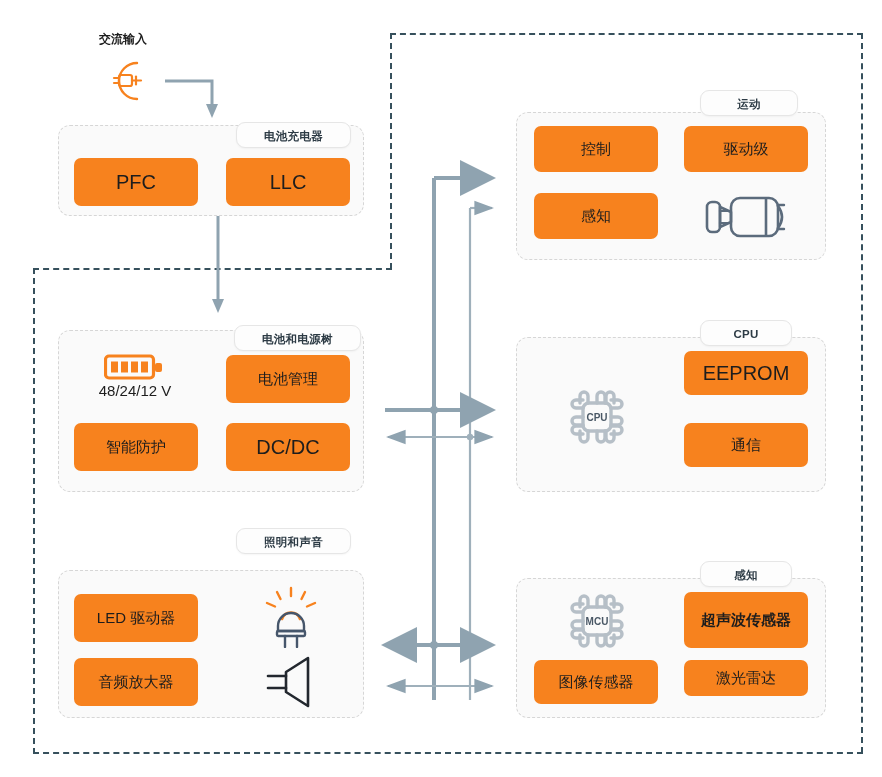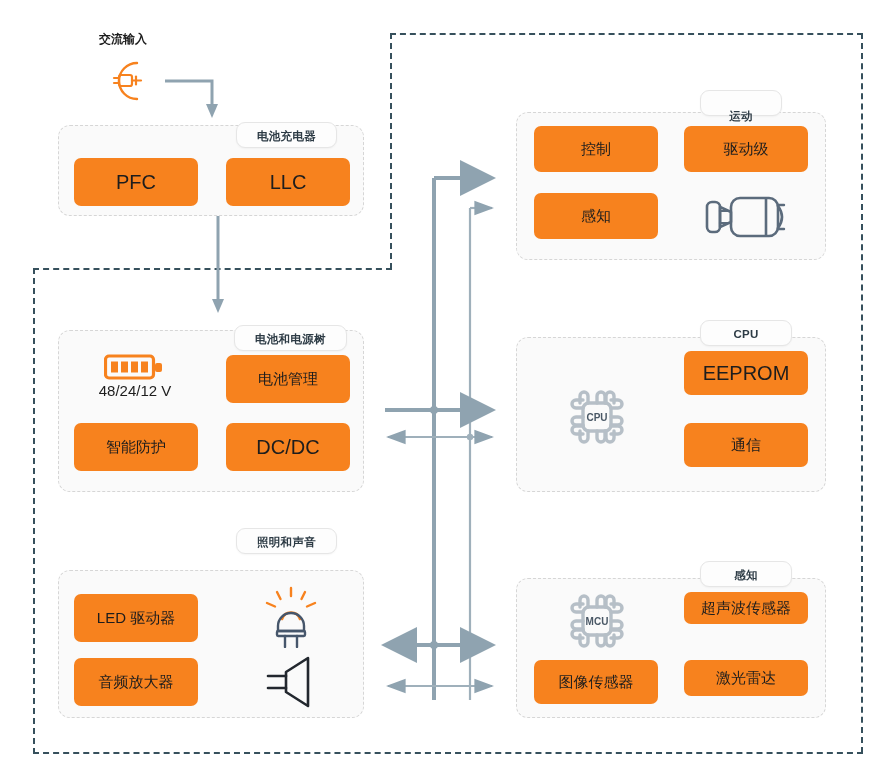--- a/index.html
+++ b/index.html
@@ -32,21 +32,21 @@
     border-radius:9px;
     height:26px;
     line-height:26px;
     text-align:center;
     font-size:11.5px;
     color:#2d3b45;
     font-weight:700;
     letter-spacing:.3px;
     box-sizing:border-box;
     white-space:nowrap;
-    padding:0 20px;
+    padding:0 27px;
     box-shadow:0 1px 2px rgba(0,0,0,.04);
   }
 
   
   .block{
     position:absolute;
     background:#F7821E;
     border-radius:7px;
     color:#1d1d1d;
     font-size:15px;
@@ -162,21 +162,21 @@
 
   <div class="icon" style="left:258px;top:655px;">
     <svg width="66" height="54" viewBox="0 0 66 54">
       <path d="M28 17 L28 37 L50 51 L50 3 Z" fill="none" stroke="#22272e" stroke-width="2.6" stroke-linejoin="round"></path>
       <line x1="10" y1="21" x2="28" y2="21" stroke="#22272e" stroke-width="2.6" stroke-linecap="round"></line>
       <line x1="10" y1="33" x2="28" y2="33" stroke="#22272e" stroke-width="2.6" stroke-linecap="round"></line>
     </svg>
   </div>
 
   <div class="panel" style="left:516px;top:112px;width:310px;height:148px;"></div>
-  <div class="panel-badge" style="left:700px;top:90px;width:82px;padding:12px;">运动</div>
+  <div class="panel-badge" style="left:700px;top:90px;width:98px;padding:0;">运动</div>
 
   <div class="block" style="left:534px;top:126px;width:124px;height:46px;">控制</div>
   <div class="block" style="left:684px;top:126px;width:124px;height:46px;">驱动级</div>
   <div class="block" style="left:534px;top:193px;width:124px;height:46px;">感知</div>
 
   <div class="icon" style="left:698px;top:190px;">
     <svg width="98" height="54" viewBox="0 0 98 54">
       <rect x="33" y="8" width="47" height="38" rx="9" fill="none" stroke="#5b6b7c" stroke-width="2.6"></rect>
       <line x1="68" y1="9" x2="68" y2="45" stroke="#5b6b7c" stroke-width="2.6"></line>
       <path d="M80 16 q8 11 0 22" fill="none" stroke="#5b6b7c" stroke-width="2.6" stroke-linecap="round"></path>
@@ -212,21 +212,21 @@
         <path d="M37 51 v7 a4 4 0 0 1-8 0 v-7" transform="translate(8,0)"></path>
         <path d="M46 51 v7 a4 4 0 0 1-8 0 v-7" transform="translate(8,0)"></path>
       </g>
       <text x="37" y="41" text-anchor="middle" font-family="Liberation Sans, sans-serif" font-size="10" font-weight="700" fill="#4a5866">CPU</text>
     </svg>
   </div>
 
   <div class="panel" style="left:516px;top:578px;width:310px;height:140px;"></div>
   <div class="panel-badge" style="left:700px;top:561px;width:92px;padding:0;">感知</div>
 
-  <div class="block" style="left:684px;top:592px;width:124px;height:32px;">超声波传感器</div>
+  <div class="block" style="left:684px;top:592px;width:124px;height:56px;font-weight:bold;">超声波传感器</div>
   <div class="block" style="left:534px;top:660px;width:124px;height:44px;">图像传感器</div>
   <div class="block" style="left:684px;top:660px;width:124px;height:36px;text-align:center;">激光雷达</div>
 
   <div class="icon" style="left:560px;top:584px;">
     <svg width="74" height="74" viewBox="0 0 74 74">
       <g fill="none" stroke="#b6bfc7" stroke-width="3.4" stroke-linecap="round" stroke-linejoin="round">
         <rect x="23" y="23" width="28" height="28" rx="6"></rect>
         <path d="M23 28 h-7 a4 4 0 0 1 0-8 h7"></path>
         <path d="M23 37 h-7 a4 4 0 0 1 0-8 h7" transform="translate(0,8)"></path>
         <path d="M23 46 h-7 a4 4 0 0 1 0-8 h7" transform="translate(0,8)"></path>

